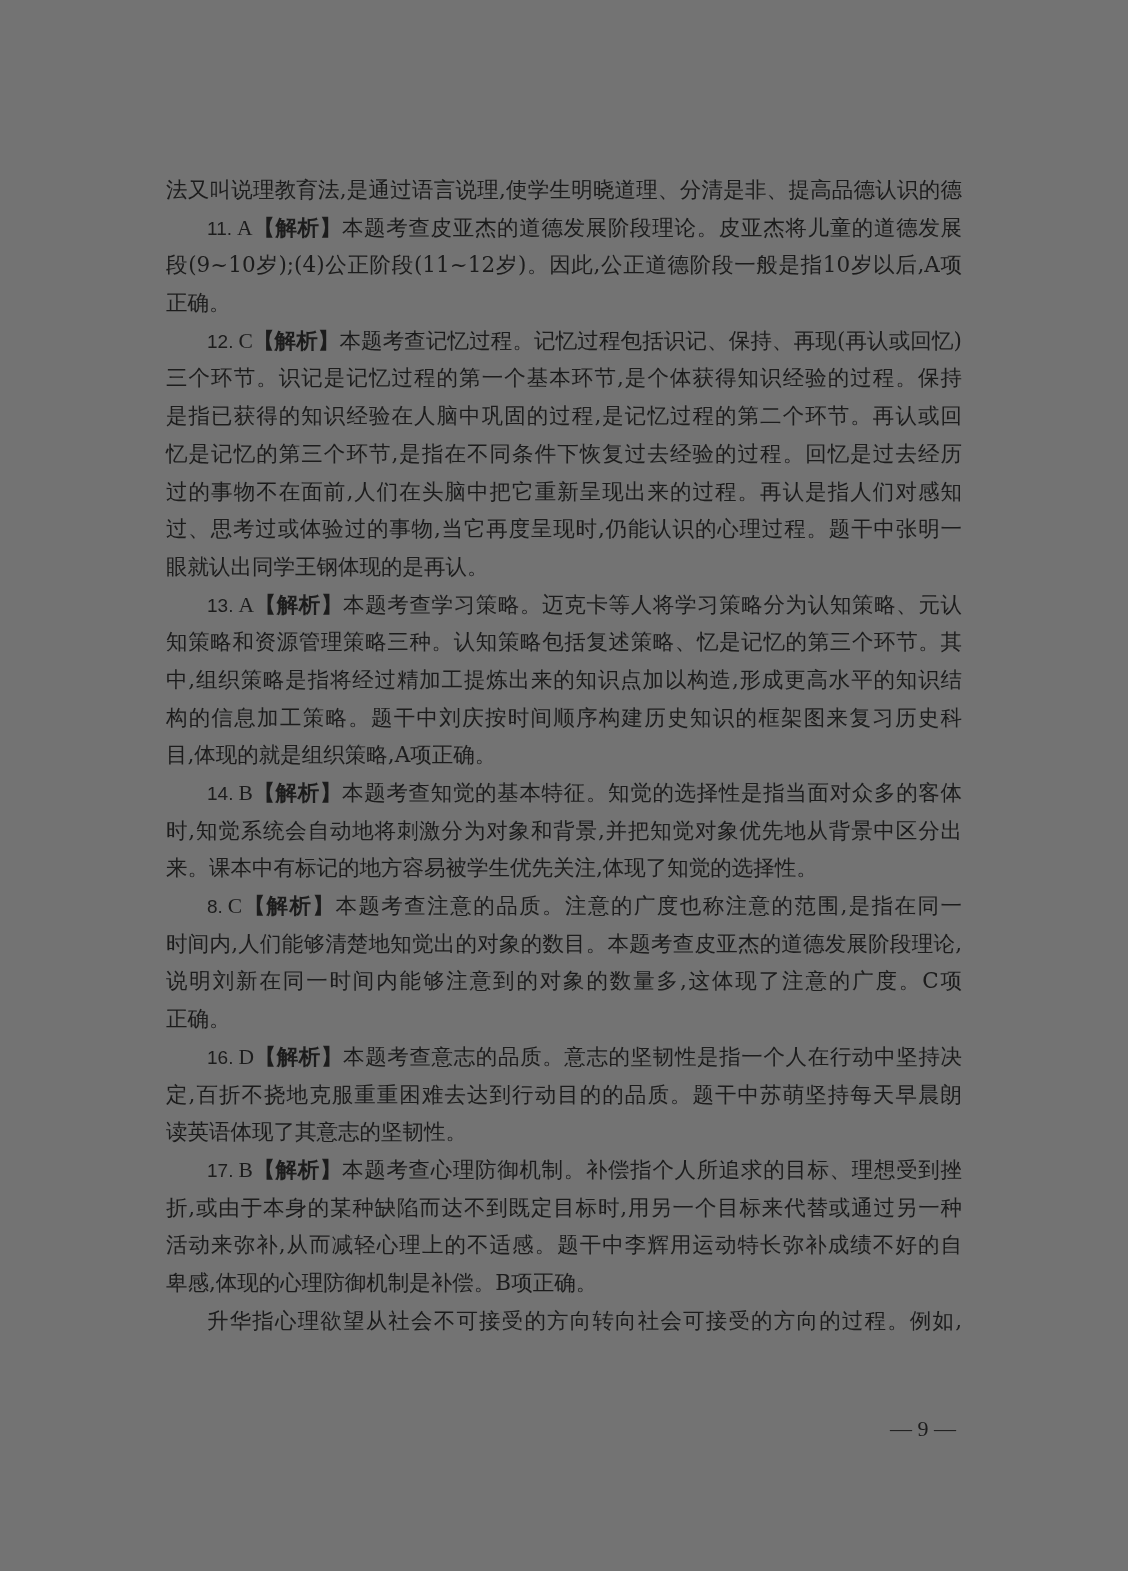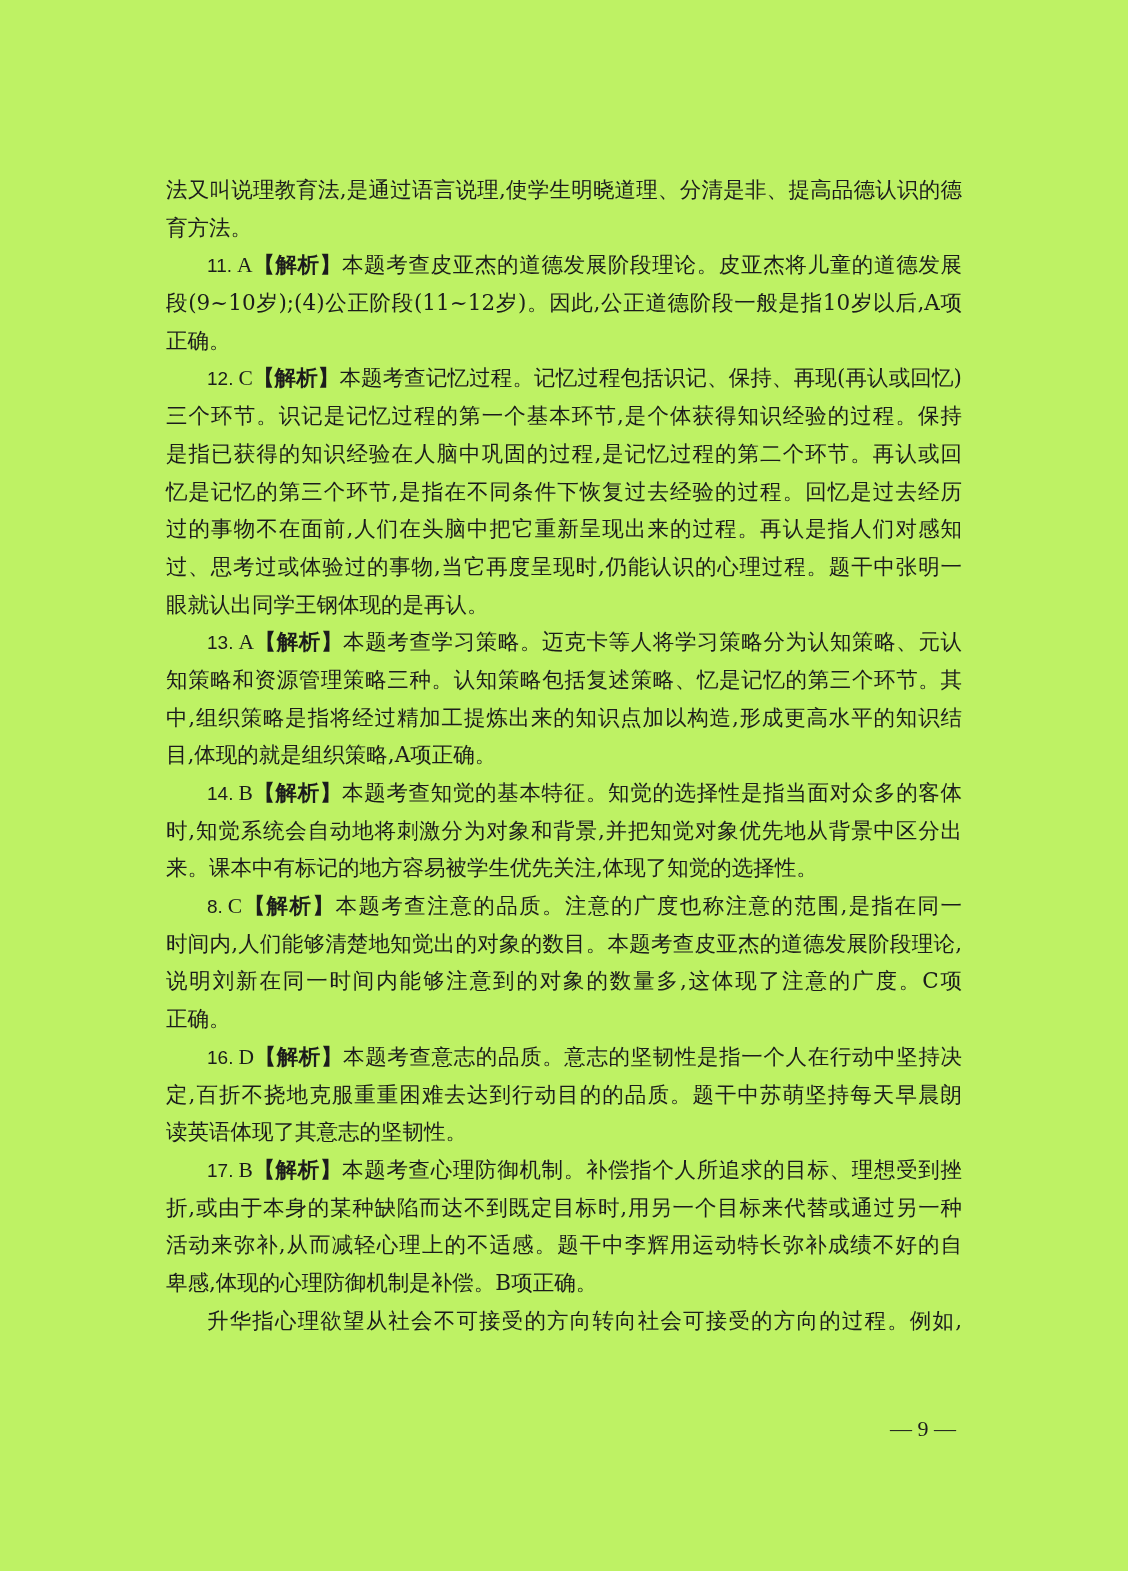--- a/index.html
+++ b/index.html
@@ -1,20 +1,20 @@
 <!DOCTYPE html>
 <html><head>
   <meta charset="utf-8">
   <style>
     html, body { margin: 0; padding: 0; background: #ffffff; }
     .page {
       position: relative;
       width: 1128px;
       height: 1571px;
-      background: #bef264;
+      background: #737373;
       overflow: hidden;
     }
     .content {
       position: absolute;
       left: 166px;
       top: 171px;
       width: 796px;
       font-family: "DejaVu Serif", "Liberation Serif", serif;
       font-size: 21.5px;
       color: #1c1c1c;
@@ -57,21 +57,20 @@
     }
   </style>
 </head>
 <body>
 
 <div class="page">
   <div class="content">
 
     <div class="para">
       <span class="line">法又叫说理教育法,是通过语言说理,使学生明晓道理、分清是非、提高品德认识的德</span>
-      <span class="line last">育方法。</span>
     </div>
 
     <div class="para">
       <span class="line indent"><span class="qnum">11.</span><span class="qans">A</span><span class="qlabel">【解析】</span><span>本题考查皮亚杰的道德发展阶段理论。皮亚杰将儿童的道德发展</span></span>
       <span class="line">段(9~10岁);(4)公正阶段(11~12岁)。因此,公正道德阶段一般是指10岁以后,A项</span>
       <span class="line last">正确。</span>
     </div>
 
     <div class="para">
       <span class="line indent"><span class="qnum">12.</span><span class="qans">C</span><span class="qlabel">【解析】</span><span>本题考查记忆过程。记忆过程包括识记、保持、再现(再认或回忆)</span></span>
@@ -80,20 +79,21 @@
       <span class="line">忆是记忆的第三个环节,是指在不同条件下恢复过去经验的过程。回忆是过去经历</span>
       <span class="line">过的事物不在面前,人们在头脑中把它重新呈现出来的过程。再认是指人们对感知</span>
       <span class="line">过、思考过或体验过的事物,当它再度呈现时,仍能认识的心理过程。题干中张明一</span>
       <span class="line last">眼就认出同学王钢体现的是再认。</span>
     </div>
 
     <div class="para">
       <span class="line indent"><span class="qnum">13.</span><span class="qans">A</span><span class="qlabel">【解析】</span><span>本题考查学习策略。迈克卡等人将学习策略分为认知策略、元认</span></span>
       <span class="line">知策略和资源管理策略三种。认知策略包括复述策略、忆是记忆的第三个环节。其</span>
       <span class="line">中,组织策略是指将经过精加工提炼出来的知识点加以构造,形成更高水平的知识结</span>
+      <span class="line">构的信息加工策略。题干中刘庆按时间顺序构建历史知识的框架图来复习历史科</span>
       <span class="line last">目,体现的就是组织策略,A项正确。</span>
     </div>
 
     <div class="para">
       <span class="line indent"><span class="qnum">14.</span><span class="qans">B</span><span class="qlabel">【解析】</span><span>本题考查知觉的基本特征。知觉的选择性是指当面对众多的客体</span></span>
       <span class="line">时,知觉系统会自动地将刺激分为对象和背景,并把知觉对象优先地从背景中区分出</span>
       <span class="line last">来。课本中有标记的地方容易被学生优先关注,体现了知觉的选择性。</span>
     </div>
 
     <div class="para">

